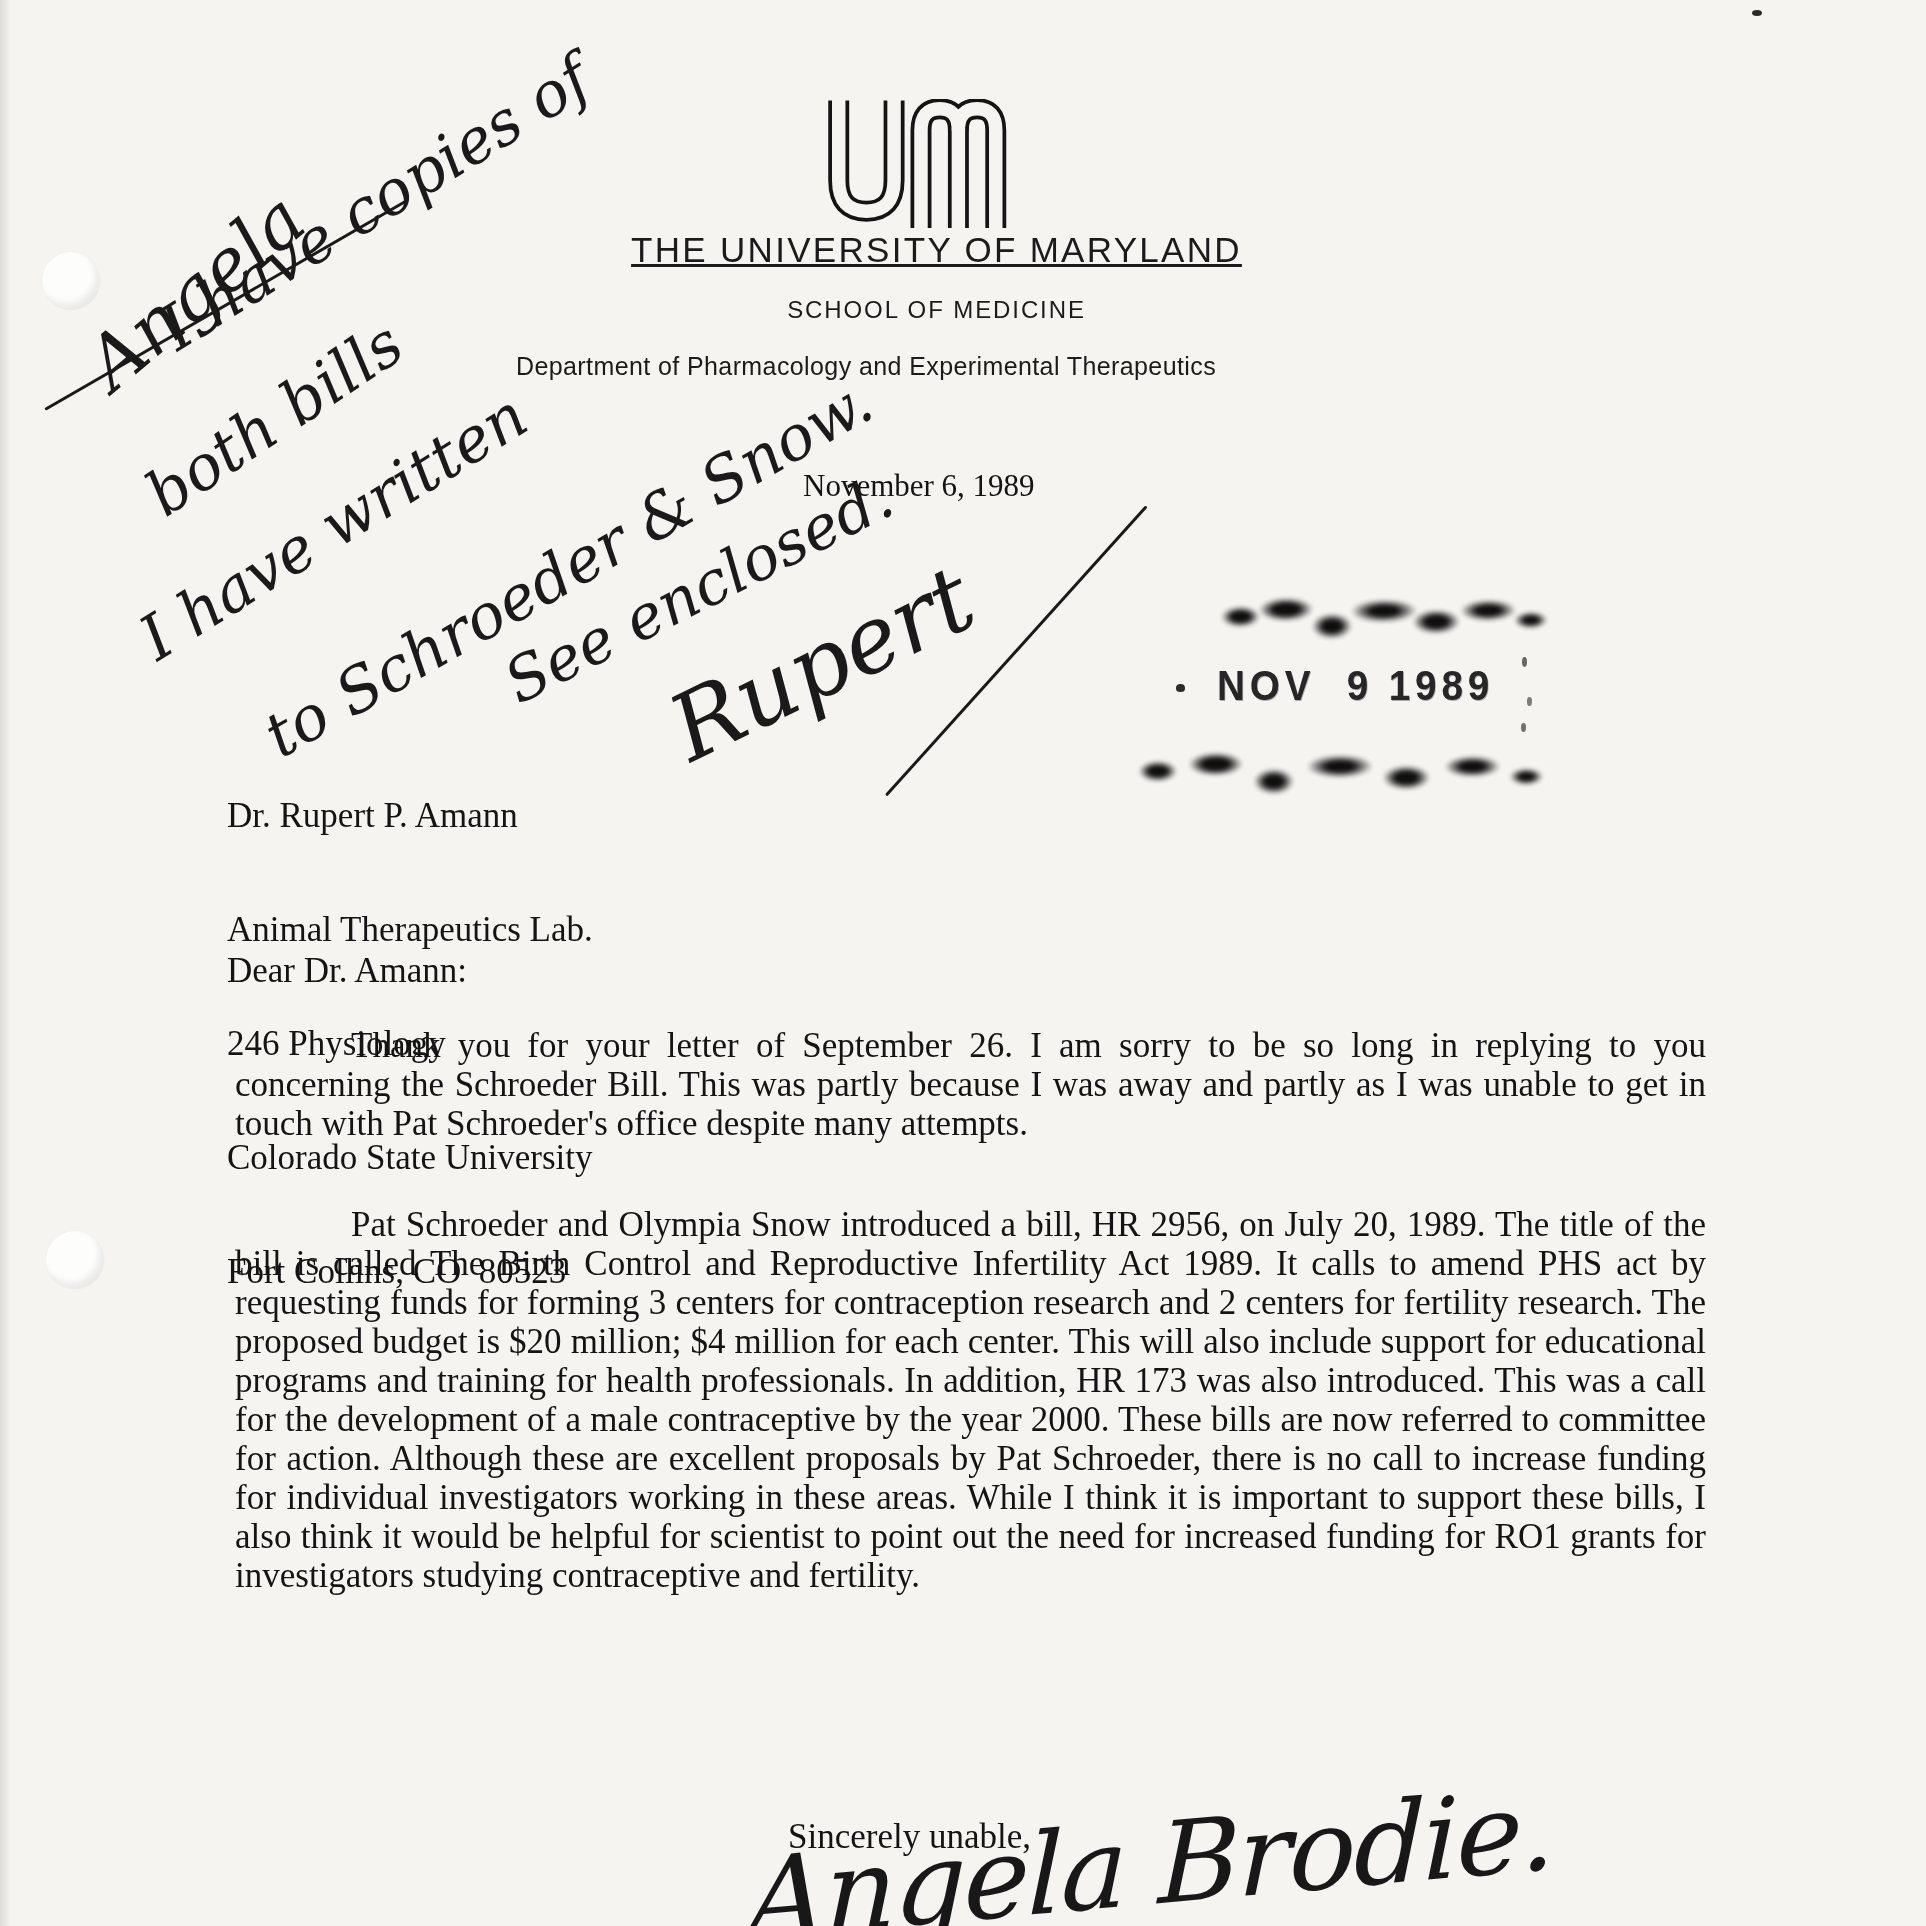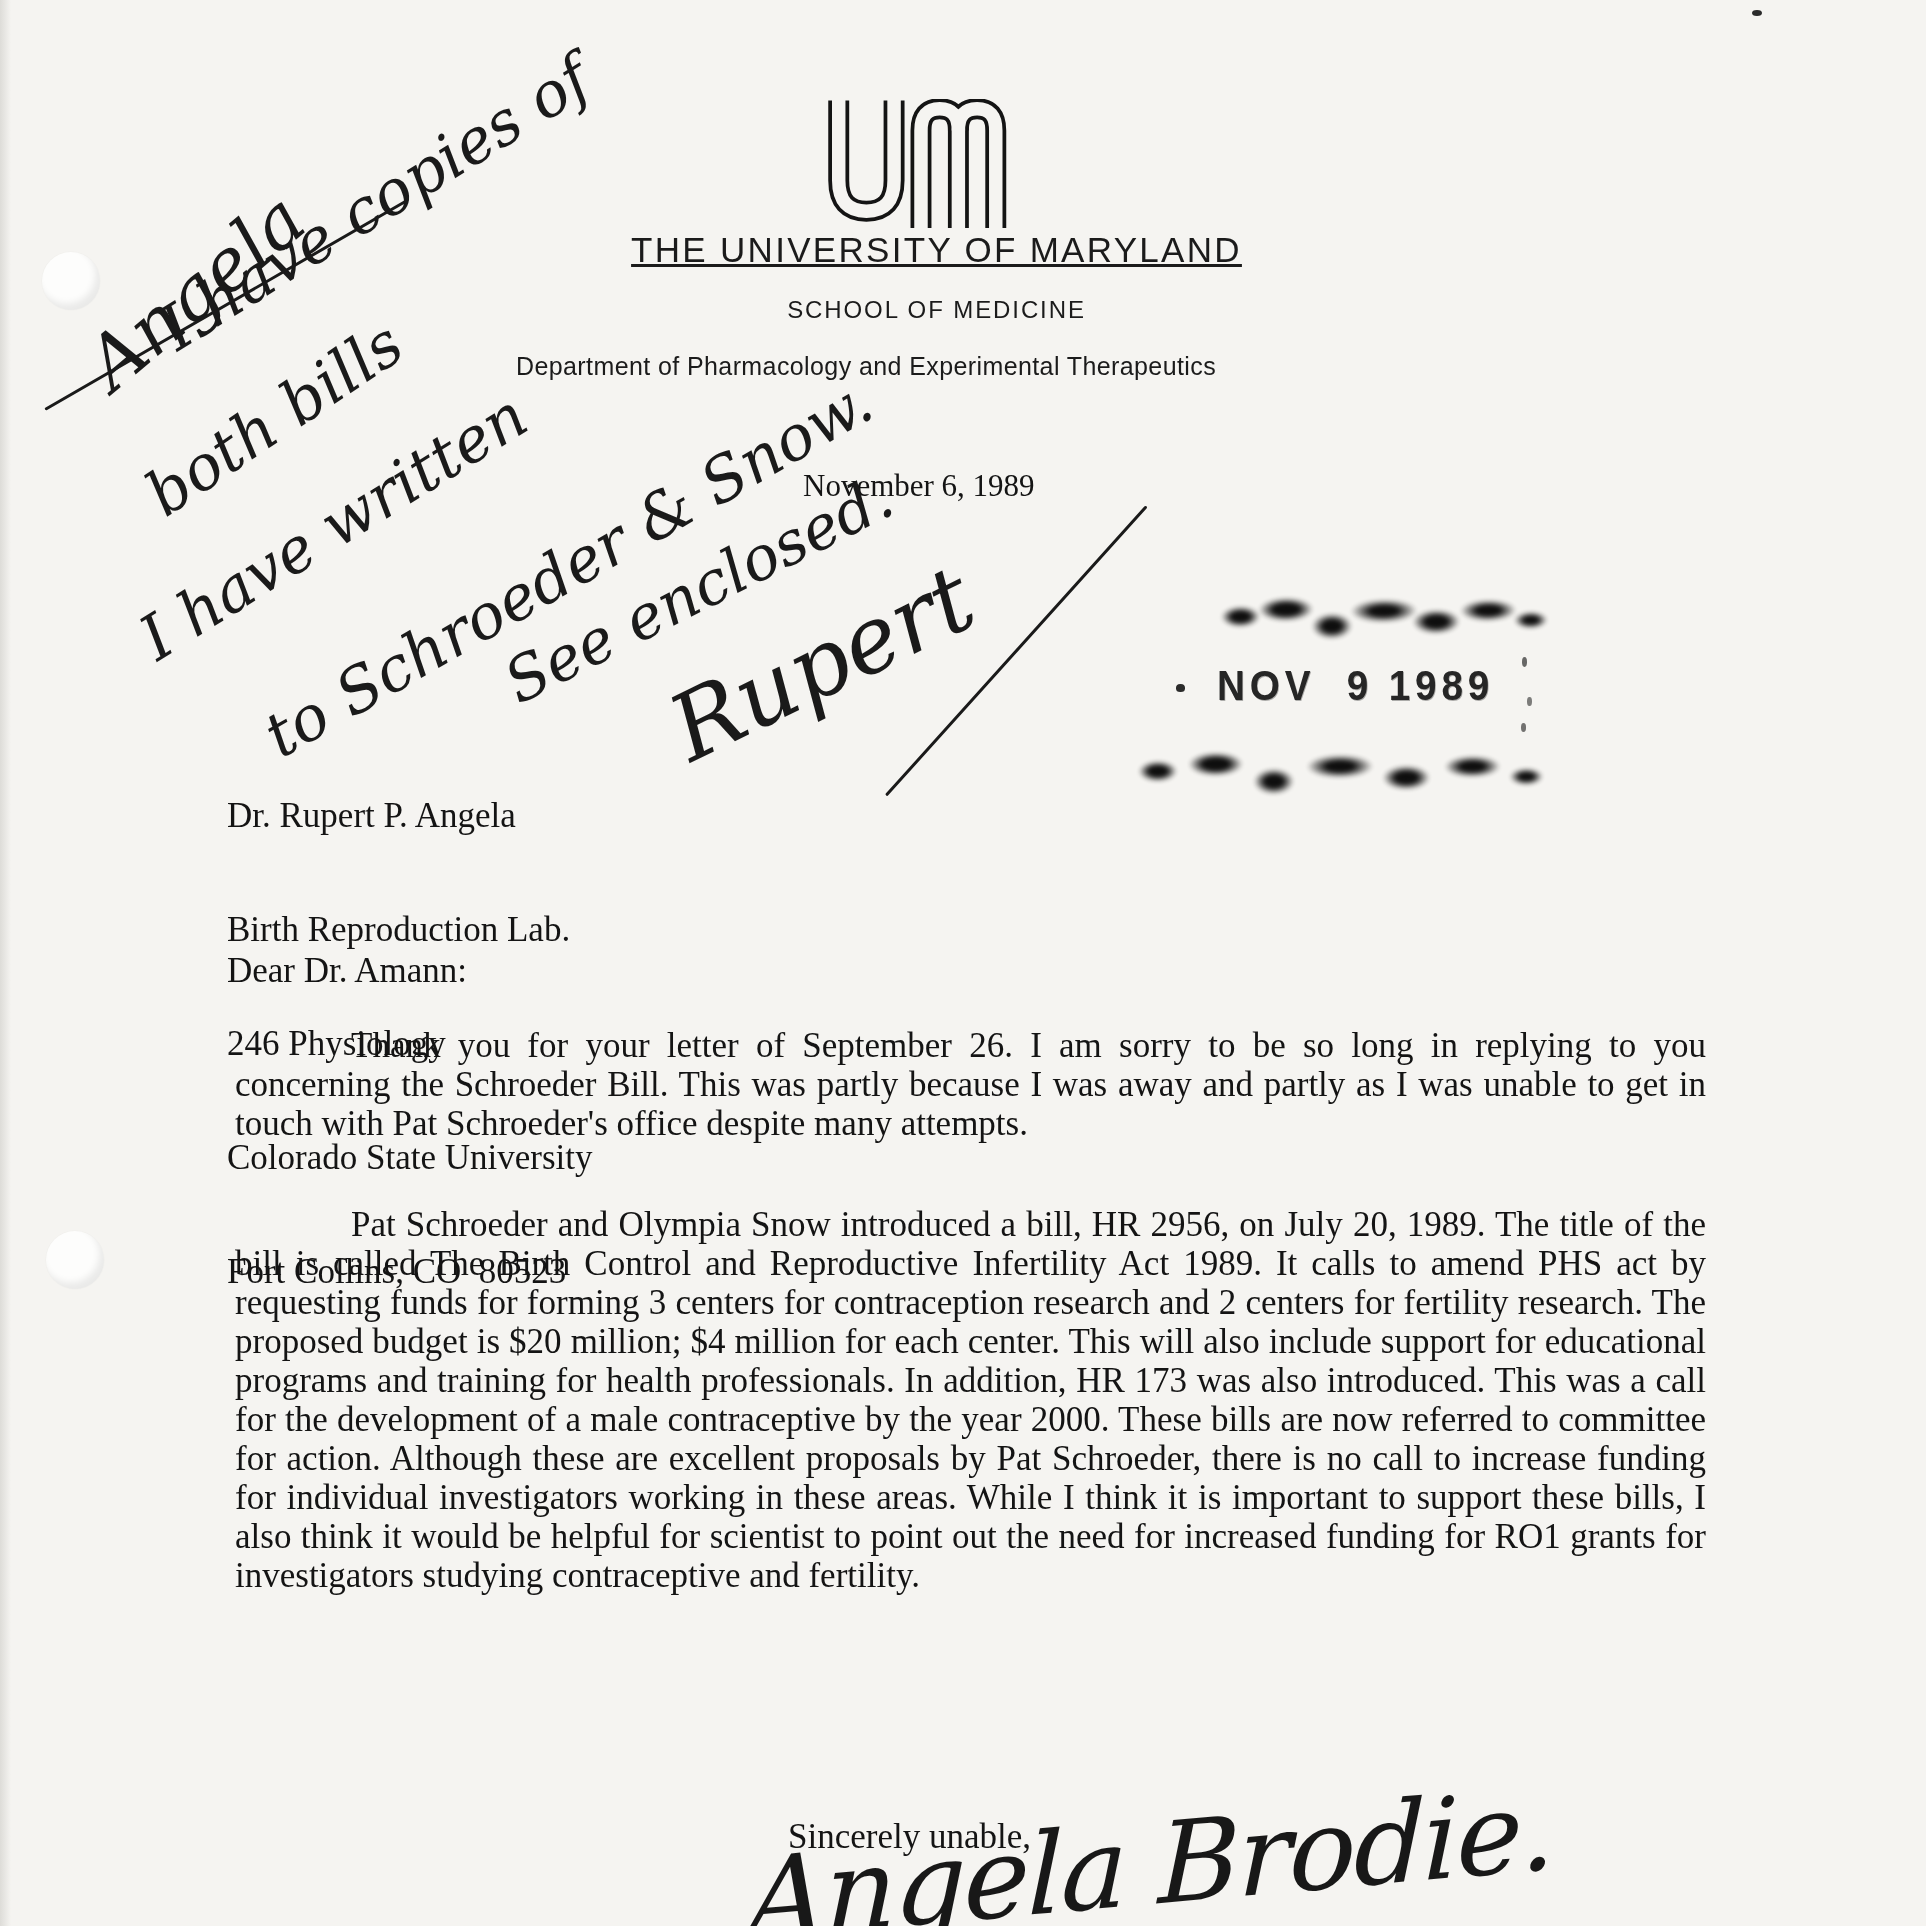--- a/index.html
+++ b/index.html
@@ -109,22 +109,22 @@
   <div class="hand hw2">I have copies of</div>
   <div class="hand hw3">both bills</div>
   <div class="hand hw4">I have written</div>
   <div class="hand hw5">to Schroeder &amp; Snow.</div>
   <div class="hand hw6">See enclosed.</div>
   <div class="hand hw7">Rupert</div>
   <div class="stroke stroke1"></div>
   <div class="stroke stroke2"></div>
 
   <div class="address">
-    <div>Dr. Rupert P. Angela</div>
-    <div>Birth Reproduction Lab.</div>
+    <div>Dr. Rupert P. Amann</div>
+    <div>Animal Therapeutics Lab.</div>
     <div>246 Physiology</div>
     <div>Colorado State University</div>
     <div>Fort Collins, CO  80523</div>
   </div>
 
   <div class="salutation">Dear Dr. Amann:</div>
   <div class="body-block">
     <p>Thank you for your letter of September 26.  I am sorry to be so long in replying to you concerning the Schroeder Bill.  This was partly because I was away and partly as I was unable to get in touch with Pat Schroeder's office despite many attempts.</p>
     <p>Pat Schroeder and Olympia Snow introduced a bill, HR 2956, on July 20, 1989.  The title of the bill is called The Birth Control and Reproductive Infertility Act 1989.  It calls to amend PHS act by requesting funds for forming 3 centers for contraception research and 2 centers for fertility research.  The proposed budget is $20 million; $4 million for each center.  This will also include support for educational programs and training for health professionals.  In addition, HR 173 was also introduced.  This was a call for the development of a male contraceptive by the year 2000.  These bills are now referred to committee for action.  Although these are excellent proposals by Pat Schroeder, there is no call to increase funding for individual investigators working in these areas.  While I think it is important to support these bills, I also think it would be helpful for scientist to point out the need for increased funding for RO1 grants for investigators studying contraceptive and fertility.</p>
   </div>

